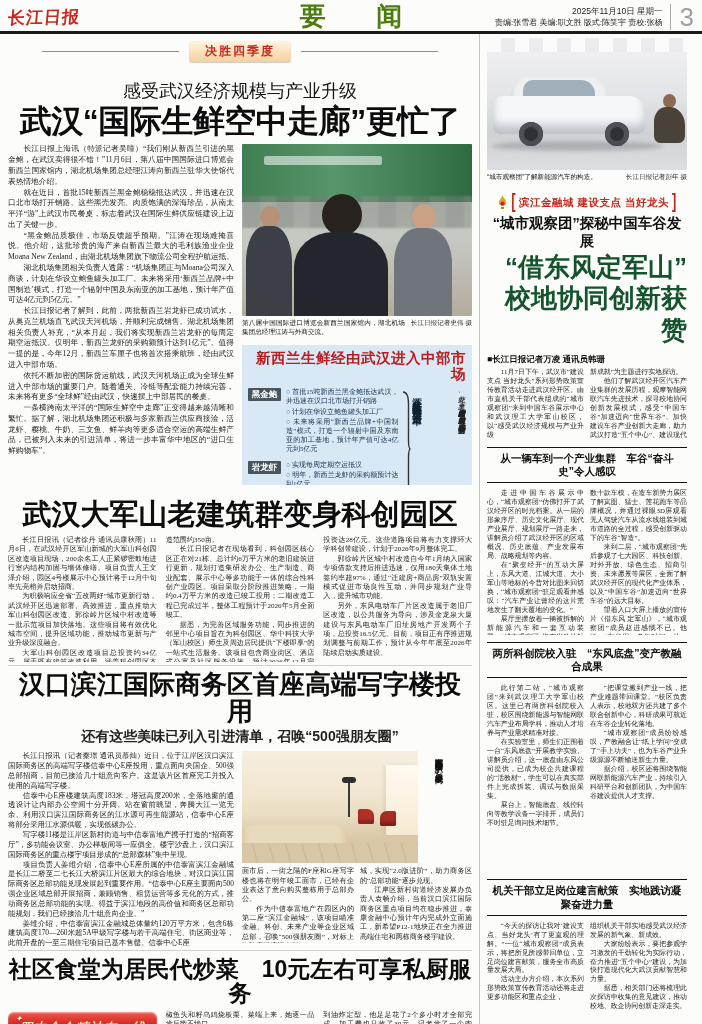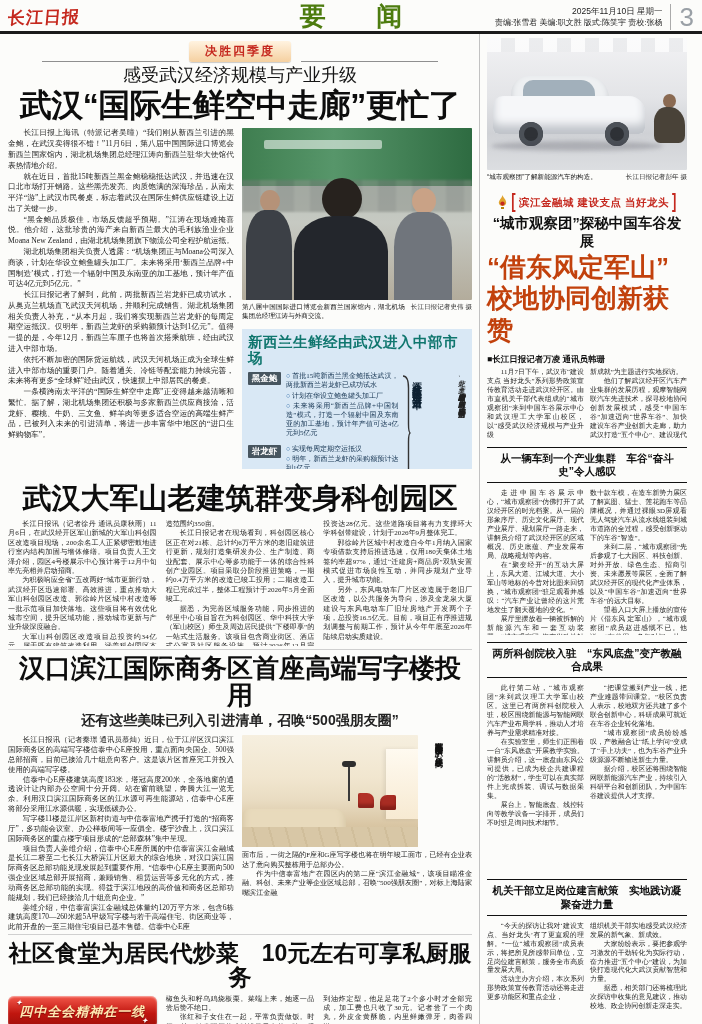--- a/index.html
+++ b/index.html
@@ -18,21 +18,21 @@
   .hd-rule{height:3px;background:#1b1b1b}
   
   .content{display:flex;padding:0 8px;height:990px}
   .lc{width:472px;padding-right:7px;border-right:1px solid #c2c2c2}
   .rc{width:207px;padding-left:7px}
   .sep{border:none;border-top:1px solid #d0d0d0;margin:3px 0}
   
   .bt p{margin:0;text-indent:2em;text-align:justify}
   [data-cont] p:first-child{text-indent:0}
   
-  .badge-row{display:flex;align-items:flex-end;gap:10px;margin:7px 34px 4px}
+  .badge-row{display:flex;align-items:center;gap:10px;margin:7px 34px 20px}
   .bline{flex:1;height:1px;background:#8f8f8f}
   .badge{background:linear-gradient(180deg,#fff3e0,#f5d0a0);border-radius:3px;padding:2px 16px;
          font:bold 12px "Liberation Sans",sans-serif;color:#c5291f;letter-spacing:2px;box-shadow:0 1px 1px rgba(0,0,0,.2)}
   .kicker1{font:500 18px/1.1 "Liberation Sans",sans-serif;text-align:center;color:#161616;margin:3px 0 2px}
   .a1h{font:900 32px/1.05 "Liberation Sans",sans-serif;text-align:center;color:#0d0d0d;margin:3px 0 6px;letter-spacing:-.5px}
   .a1-body{display:flex;gap:8px;height:346px;overflow:hidden}
   .a1-text{width:226px;font-size:7.7px;line-height:1.4;color:#1e1e1e}
   .a1-media{flex:1;display:flex;flex-direction:column}
   .photo{position:relative;overflow:hidden;border-radius:1px}
   .photo i{position:absolute;display:block}
@@ -45,21 +45,21 @@
   .x-pan2{left:22px;top:12px;width:118px;height:9px;background:rgba(255,255,255,.55);border-radius:2px}
   .x-crowd{left:0;top:52px;width:100%;height:32px;background:repeating-linear-gradient(90deg,#777c78 0 18px,#8b9089 18px 34px);opacity:.5;filter:blur(1px)}
   .x-f3h{left:18px;top:62px;width:20px;height:22px;border-radius:50%;background:#b59278}
   .x-f3b{left:4px;top:82px;width:46px;height:90px;border-radius:40% 40% 0 0;background:#3c4046}
   .x-f1h{left:80px;top:50px;width:40px;height:42px;border-radius:50%;background:#27221e}
   .x-f1b{left:52px;top:88px;width:94px;height:84px;border-radius:42% 42% 0 0;background:#23262c}
   .x-f2h{left:170px;top:60px;width:24px;height:26px;border-radius:50%;background:#c9a286}
   .x-f2b{left:152px;top:84px;width:58px;height:88px;border-radius:40% 40% 0 0;background:#70757c}
   
   .ig{background:#d9e8f5;padding:6px 6px 4px;height:140px;overflow:hidden;margin-top:4px}
-  .ig h4{margin:0 0 5px;font:900 14.5px/1.1 "Liberation Sans",sans-serif;color:#0f766e;text-align:left;letter-spacing:.5px}
+  .ig h4{margin:0 0 5px;font:900 14.5px/1.1 "Liberation Sans",sans-serif;color:#b91c1c;text-align:right;letter-spacing:.5px}
   .ig-flex{display:flex;gap:3px}
   .ig-main{flex:1}
   .ig-row{display:flex;gap:5px;margin-bottom:5px}
   .chip{flex:none;width:33px;height:13px;background:#47555f;color:#fff;font:bold 8.5px/13px "Liberation Sans",sans-serif;text-align:center;border-radius:1px}
   .ig-items{flex:1;font-size:7px;line-height:1.32;color:#12314f}
   .ig-items p{margin:0 0 1px;text-align:justify;text-indent:0}
   .ig-items p::before{content:"○ ";color:#2f6ba8}
   .ig-side{flex:none;display:flex;align-items:flex-start;gap:2px;padding-top:2px}
   .side-label{writing-mode:vertical-rl;font:bold 9.5px/1 "Liberation Sans",sans-serif;color:#0e2233;letter-spacing:1.5px;height:114px}
   .side-note{writing-mode:vertical-rl;font:italic 7px/1.45 "DejaVu Serif",serif;color:#222;height:116px;width:42px;overflow:hidden}
@@ -103,21 +103,21 @@
   .c-body{left:6px;top:58px;width:152px;height:38px;background:#f6f7f9;border-radius:10px 16px 6px 6px;box-shadow:inset 0 -9px 10px #bfc3c9}
   .c-wheel{left:32px;top:84px;width:24px;height:24px;border-radius:50%;background:#2e3136;box-shadow:inset 0 0 0 5px #4c5158}
   .c-wheel2{left:118px;top:84px;width:24px;height:24px;border-radius:50%;background:#2e3136;box-shadow:inset 0 0 0 5px #4c5158}
   .c-perh{left:176px;top:56px;width:13px;height:14px;border-radius:50%;background:#8a6a52}
   .c-perb{left:167px;top:69px;width:31px;height:36px;border-radius:40% 50% 20% 20%;background:#494238}
   .c-shadow{left:4px;top:103px;width:172px;height:10px;background:rgba(60,60,70,.25);border-radius:50%;filter:blur(2px)}
   .tagrow{display:flex;align-items:center;justify-content:center;gap:3px;margin:13px 0 3px;color:#c5291f;
           font:bold 10.5px/1 "Liberation Sans",sans-serif;letter-spacing:.5px}
   .bk{display:inline-block;transform:scaleY(1.55);font-weight:900;font-size:13px}
   .kicker5{text-align:center;font:600 14.5px/1.25 "Liberation Sans",sans-serif;color:#111;margin:5px 0 2px}
-  .rh{font:900 26px/1.2 "Liberation Sans",sans-serif;text-align:left;color:#c2410c;margin:2px 0 8px}
+  .rh{font:900 26px/1.2 "Liberation Sans",sans-serif;text-align:right;color:#14532d;margin:2px 0 8px}
   .byline{font:bold 8.5px/1.2 "Liberation Sans",sans-serif;color:#111;margin:6px 0 4px}
   .cols2{display:flex;gap:6px;overflow:hidden}
   .cols2 .c{flex:1;font-size:6.9px;line-height:1.3;color:#1e1e1e}
   .lead{height:72px}
   .s1{height:146px}
   .s2{height:188px}
   .s3{height:200px}
   .subhead{border-top:1.5px solid #111;border-bottom:1.5px solid #111;text-align:center;
            font:bold 10.5px/1.25 "Liberation Sans",sans-serif;color:#0d0d0d;padding:4px 1px;margin:7px 0 6px}
 </style>
@@ -179,21 +179,21 @@
               <span class="cred">长江日报记者史伟 摄</span>
             </div>
 
             <div class="ig">
               <h4>新西兰生鲜经由武汉进入中部市场</h4>
               <div class="ig-flex">
                 <div class="ig-main">
                   <div class="ig-row">
                     <span class="chip">黑金鲍</span>
                     <div class="ig-items">
-                        <p>首批15吨新西兰黑金鲍抵达武汉，两批新西兰岩龙虾已成功试水</p>
+                        <p>首批15吨新西兰黑金鲍抵达武汉，并迅速在汉口北市场打开销路</p>
                         <p>计划在华设立鲍鱼罐头加工厂</p>
                         <p>未来将采用“新西兰品牌+中国制造”模式，打造一个辐射中国及东南亚的加工基地，预计年产值可达4亿元到5亿元</p>
                       </div>
                   </div>
                   <div class="ig-row">
                     <span class="chip">岩龙虾</span>
                     <div class="ig-items">
                         <p>实现每周定期空运抵汉</p>
                         <p>明年，新西兰龙虾的采购额预计达到1亿元</p>
                       </div>
@@ -258,20 +258,24 @@
                 <i class="i-sofa"></i>
                 <i class="i-floor"></i>
               </div>
               <div class="vcap">高端写字楼信泰中心E座样板间。</div>
             </div>
             <div class="a3-cols">
               <div class="c bt" data-cont="">
                   <p>面市后，一街之隔的F座和G座写字楼也将在明年竣工面市，已经有企业表达了意向购买整栋用于总部办公。</p>
                   <p>作为中信泰富地产在园区内的第二座“滨江金融城”，该项目瞄准金融、科创、未来产业等企业区域总部，召唤“500强朋友圈”，对标上海陆家嘴滨江金融</p>
                 </div>
+              <div class="c bt" data-cont="">
+                  <p>城，实现“2.0版进阶”，助力商务区的“总部功能”逐步兑现。</p>
+                  <p>江岸区新村街道经济发展办负责人袁畅介绍，当前汉口滨江国际商务区重点项目均在稳步推进，泰康金融中心预计年内完成外立面施工，新希望P12-1地块正在全力推进高端住宅和两栋商务楼宇建设。</p>
+                </div>
             </div>
           </div>
         </div>
       </article>
 
       <hr class="sep">
 
       <article>
         <h2 class="a4h">社区食堂为居民代炒菜　10元左右可享私厨服务</h2>
         <div class="a4-cols">

